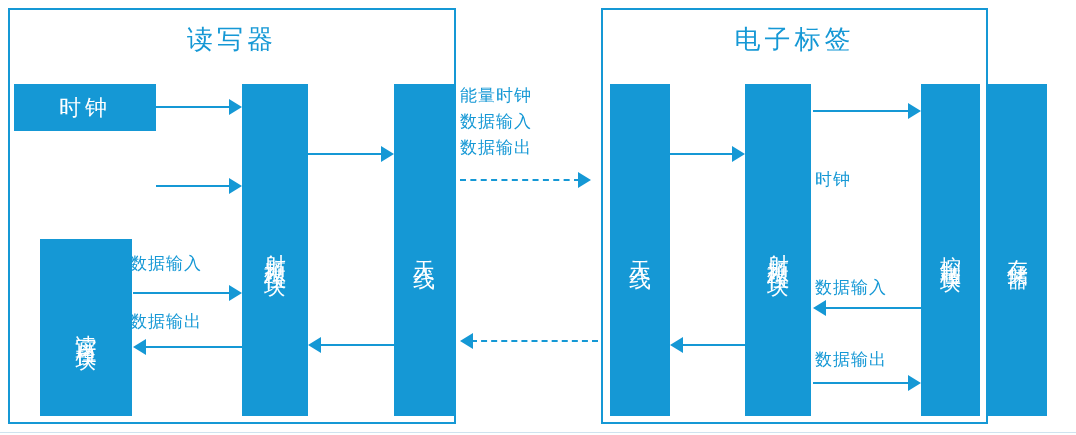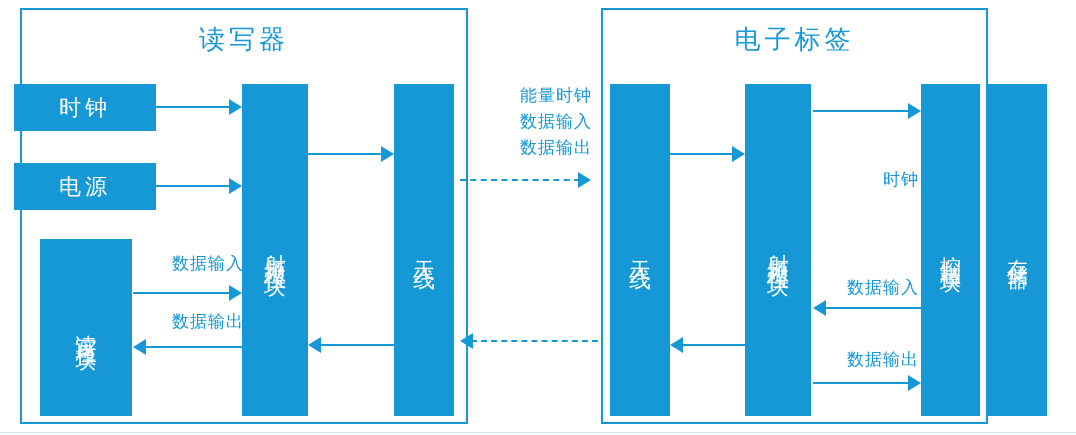--- a/index.html
+++ b/index.html
@@ -9,47 +9,46 @@
 
   .frame { position: absolute; border: 2px solid var(--blue); background: #ffffff; }
   .frame-title { position: absolute; top: 12px; left: 0; width: 100%; text-align: center;
                  color: var(--blue); font-size: 26px; letter-spacing: 4px; }
 
   .box { position: absolute; background: var(--blue); color: #ffffff;
          display: flex; align-items: center; justify-content: center;
          font-size: 22px; letter-spacing: 4px; text-align: center; }
   .box.vert { writing-mode: vertical-rl; text-orientation: upright; letter-spacing: 7px; }
 
-  .lbl { position: absolute; color: var(--blue); font-size: 17px; text-align: right;
+  .lbl { position: absolute; color: var(--blue); font-size: 17px; text-align: left;
          letter-spacing: 1px; white-space: nowrap; }
 
   .arrow { position: absolute; height: 16px; }
   .arrow .shaft { position: absolute; top: 7px; border-top: 2px solid var(--blue); display: block; }
   .arrow.right .shaft { left: 0; right: 11px; }
   .arrow.left  .shaft { left: 11px; right: 0; }
   .arrow.dashed .shaft { border-top-style: dashed; }
   .arrow .head { position: absolute; top: 0; width: 0; height: 0; display: block;
                  border-top: 8px solid transparent; border-bottom: 8px solid transparent; }
   .arrow.right .head { right: 0; border-left: 13px solid var(--blue); }
   .arrow.left  .head { left: 0;  border-right: 13px solid var(--blue); }
 
   .bottom-rule { position: absolute; left: 0; right: 0; bottom: 2px; border-top: 1px solid #cfe3ef; }
 </style>
 </head>
 <body>
 
 <div class="canvas">
 
-  <div class="frame" style="left:8px; top:8px; width:448px; height:416px;margin-left:12px;">
+  <div class="frame" style="left:8px; top:8px; width:448px; height:416px;">
     <div class="frame-title">读写器</div>
   </div>
 
   <div class="box" style="left:14px; top:84px; width:142px; height:47px;">时钟</div>
 
-  <div class="box" style="left:14px; top:163px; width:142px; height:47px;">电源</div>
 
   <div class="box vert" style="left:40px; top:239px; width:92px; height:177px; font-size:21px; letter-spacing:5px;">读写模块</div>
 
   <div class="box vert" style="left:242px; top:84px; width:66px; height:332px;">射频模块</div>
 
   <div class="box vert" style="left:394px; top:84px; width:60px; height:332px;">天线</div>
 
   <div class="arrow right" style="left:156px; top:99px; width:86px;">
     <i class="shaft"></i>
     <i class="head"></i>

